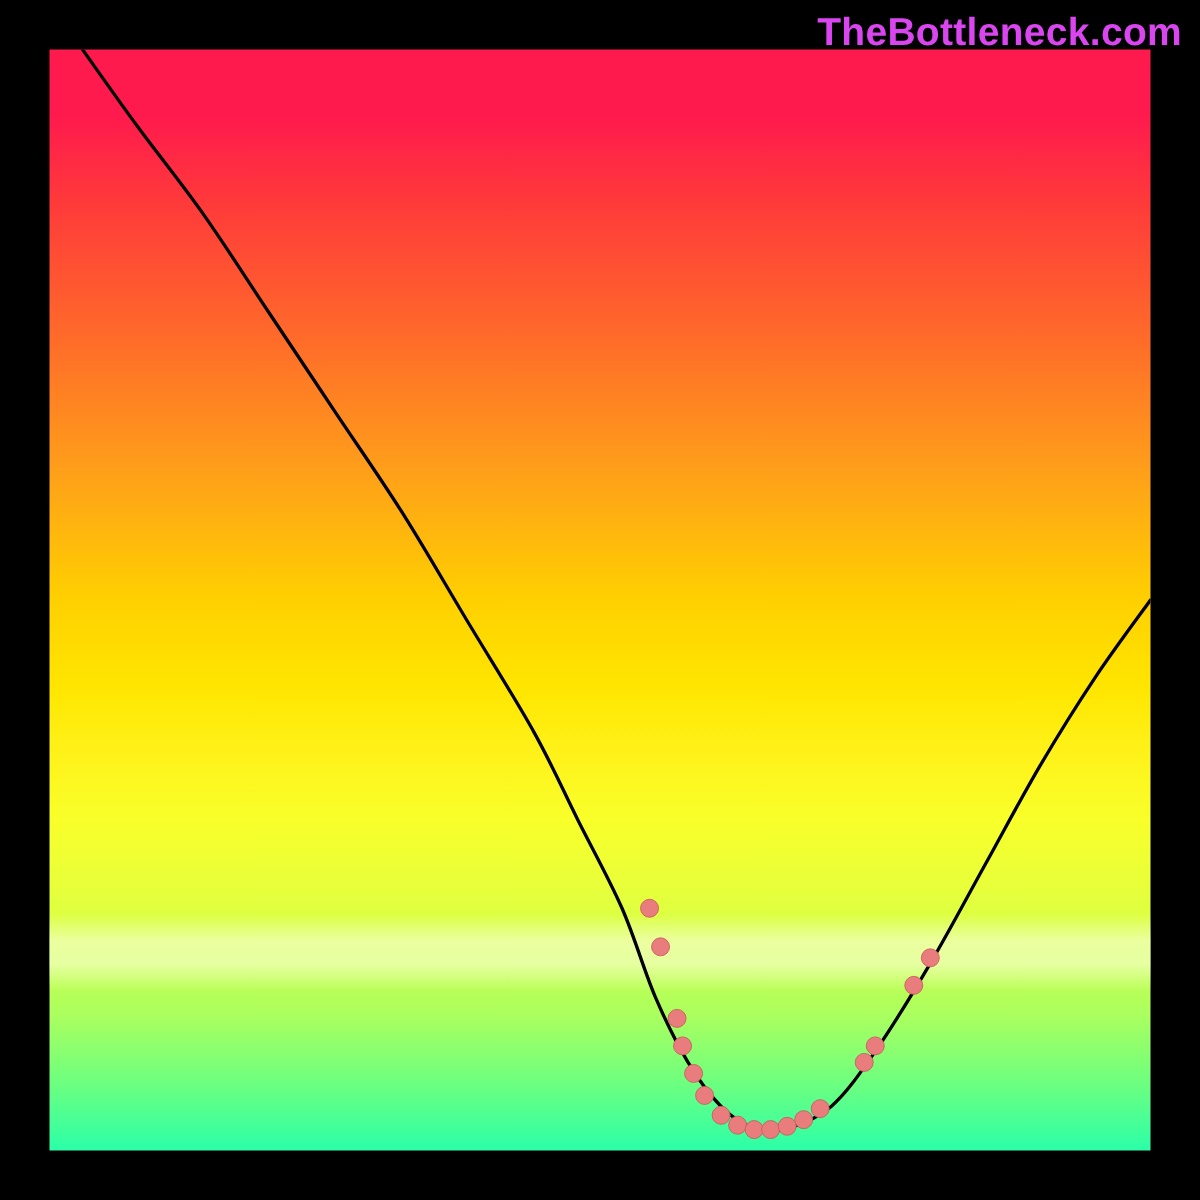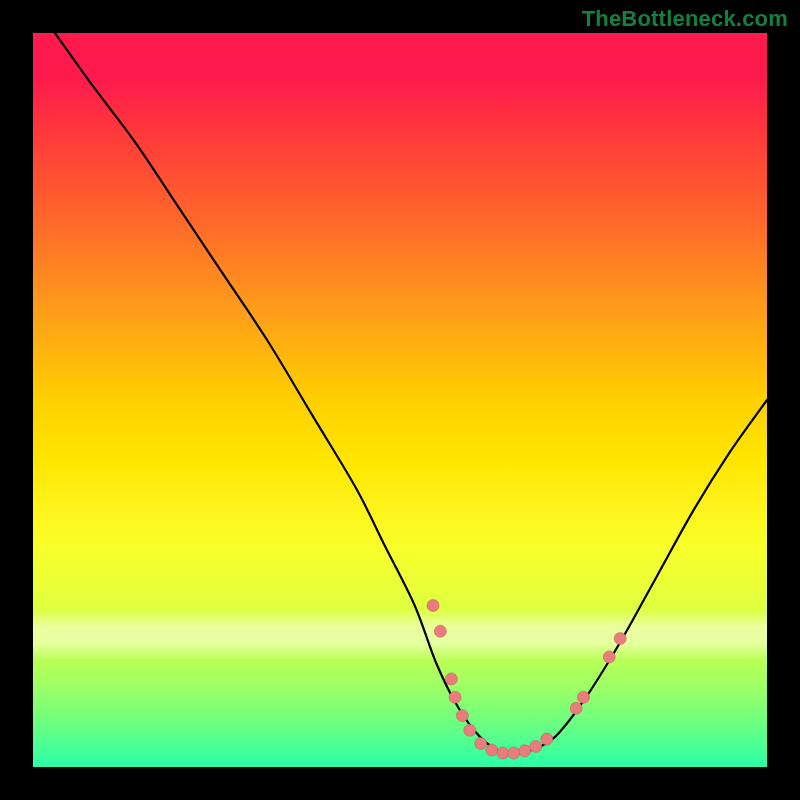--- a/index.html
+++ b/index.html
@@ -8,23 +8,23 @@
     position: relative;
     width: 800px;
     height: 800px;
     background: #000;
   }
   .watermark {
     position: absolute;
     top: 6px;
     right: 12px;
     font-family: Arial, Helvetica, sans-serif;
-    font-size: 22px;
+    font-size: 26px;
     font-weight: 600;
-    color: #15803d;
+    color: #d946ef;
     letter-spacing: 0.2px;
     z-index: 10;
   }
   .plot-wrap {
     position: absolute;
     left: 33px;
     top: 33px;
     width: 734px;
     height: 734px;
     background: #000;

